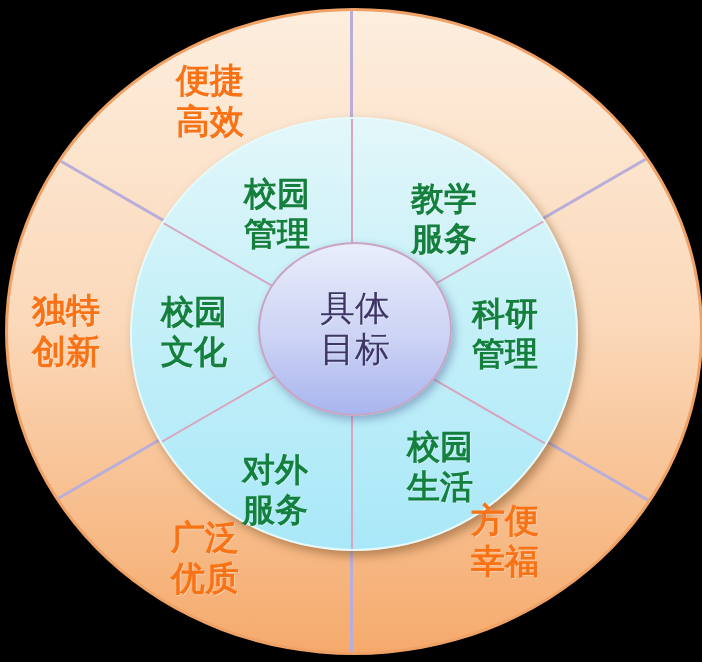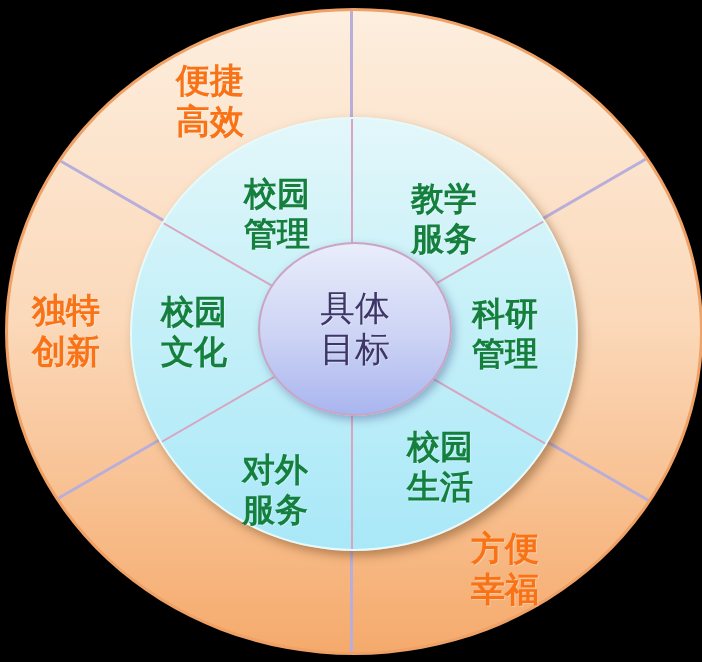--- a/index.html
+++ b/index.html
@@ -96,21 +96,21 @@
     text-shadow: 1px 1px 0 rgba(255,255,255,0.3);
     z-index: 5;
   }
   .label-outer { font-size: 34px; color: #f97316; }
   .label-inner { font-size: 33px; color: #15803d; }
 
   
   .o0 { left: 176px; top: 60px; }
   .o1 { left: 460px; top: 60px; }
   .o2 { left: 605px; top: 288px; }
-  .o3 { left: 471px; top: 528px; }
+  .o3 { left: 471px; top: 500px; }
   .o4 { left: 171px; top: 517px; }
   .o5 { left: 32px;  top: 290px; }
 
   
   .i0 { left: 244px; top: 174px; }
   .i1 { left: 411px; top: 179px; }
   .i2 { left: 472px; top: 294px; }
   .i3 { left: 407px; top: 427px; }
   .i4 { left: 242px; top: 424px; margin-top: 26px; }
   .i5 { left: 161px; top: 292px; }
@@ -140,20 +140,22 @@
 
   <div class="center-circle">
     <div class="center-label">具体
 目标</div>
   </div>
 
   <div class="label label-outer o0">便捷
 高效</div>
   <div class="label label-outer o3">方便
 幸福</div>
+  <div class="label label-outer o4">广泛
+优质</div>
   <div class="label label-outer o5">独特
 创新</div>
 
   <div class="label label-inner i0">校园
 管理</div>
   <div class="label label-inner i1">教学
 服务</div>
   <div class="label label-inner i2">科研
 管理</div>
   <div class="label label-inner i3">校园

